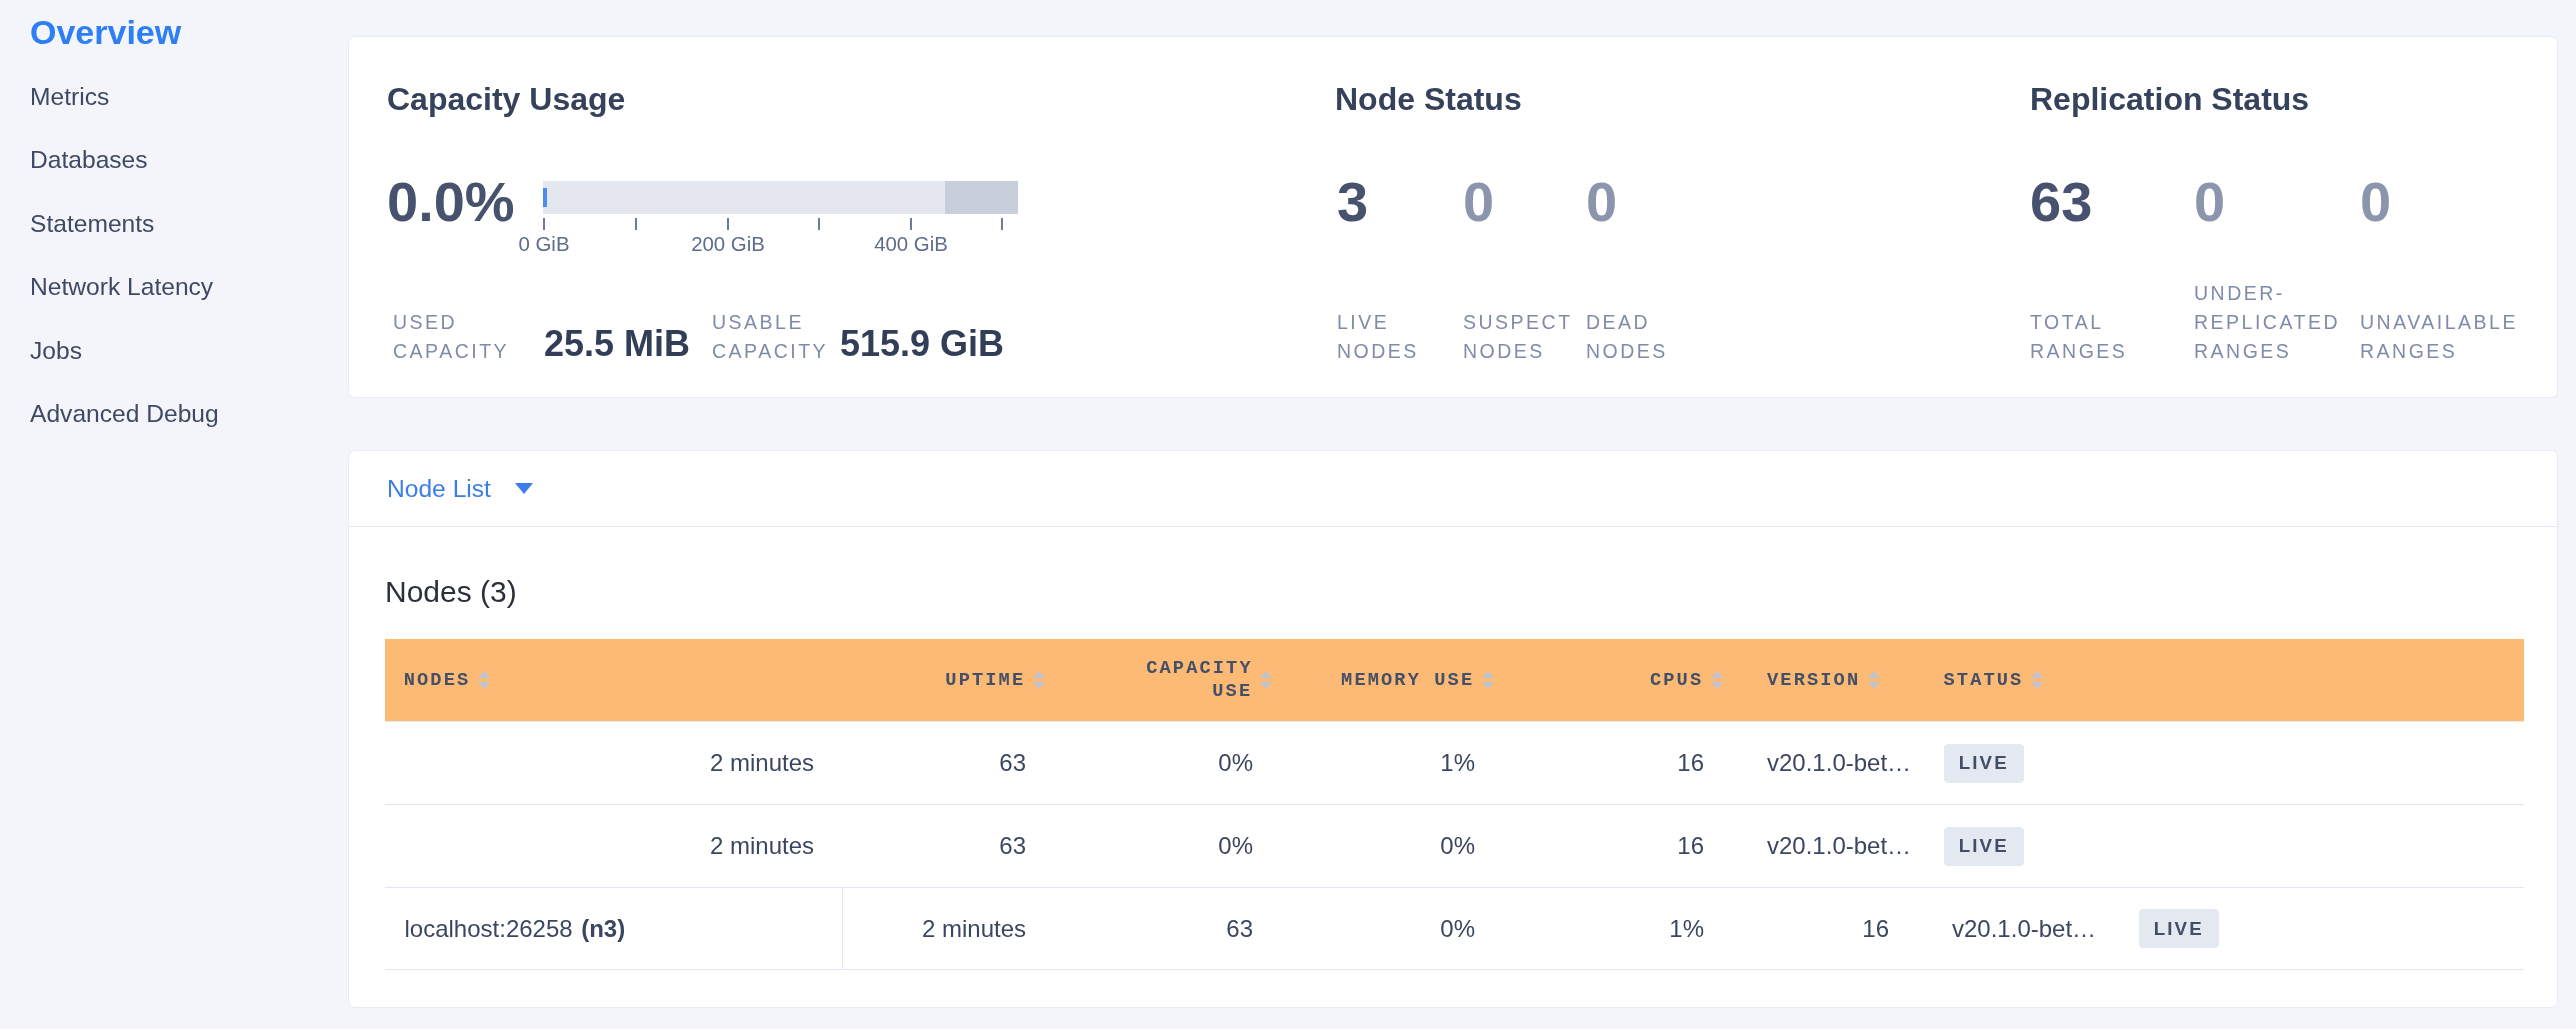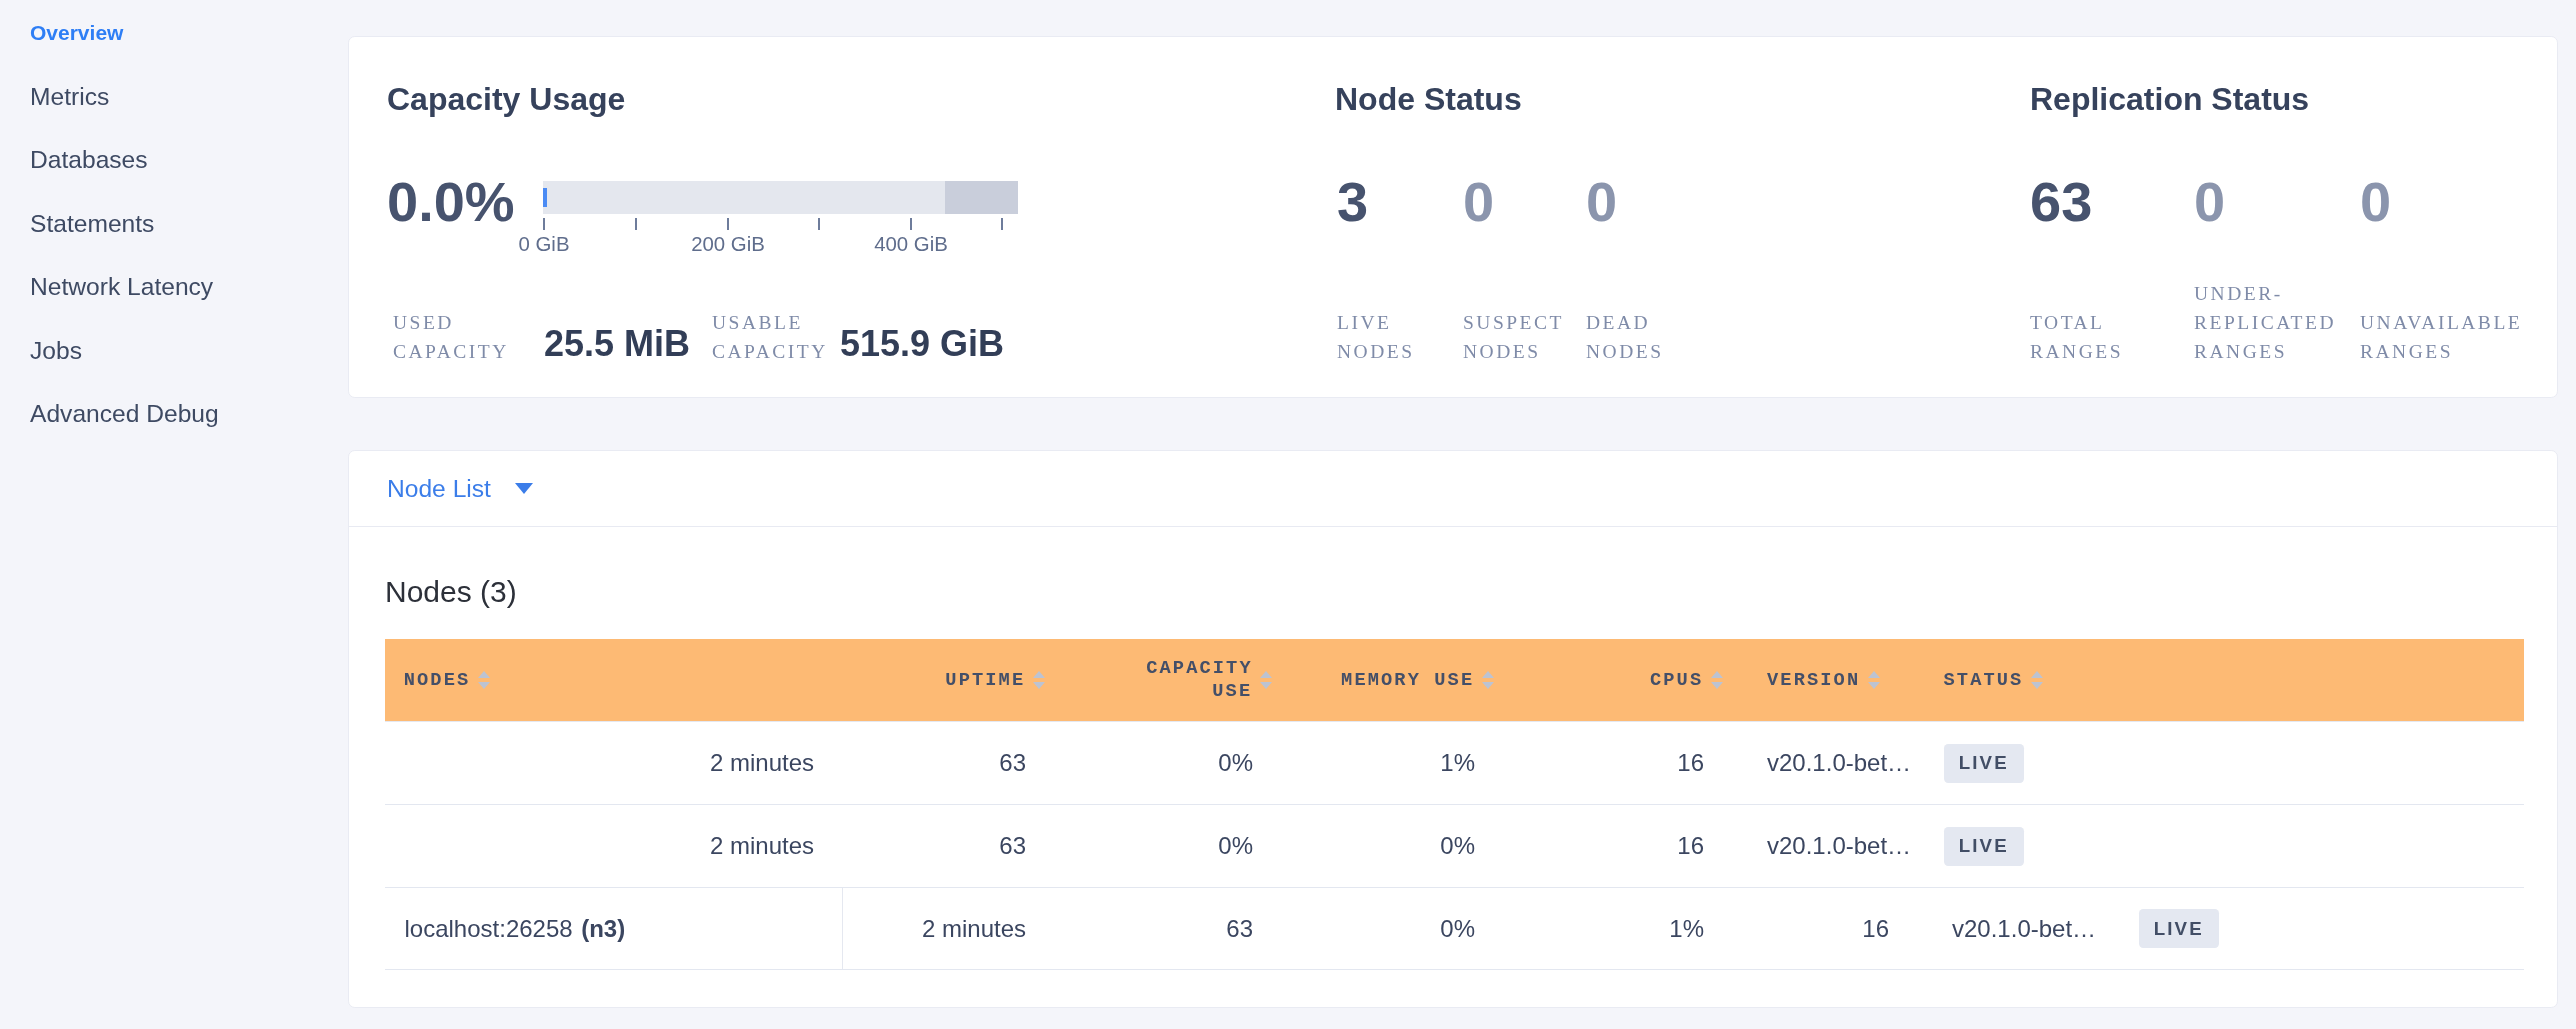--- a/index.html
+++ b/index.html
@@ -8,32 +8,32 @@
     background:#f4f5fa;
     font-family:"Liberation Sans", sans-serif;
     color:#3b4660;
   }
   
   .sidebar{position:absolute;left:0;top:0;width:348px;padding-top:20.4px;}
   .side-item{
     padding-left:30px;height:25.5px;line-height:25.5px;margin-bottom:38px;
     font-size:24.6px;color:#3e4a63;cursor:pointer;white-space:nowrap;
   }
-  .side-item.active{color:#2e7ef5;font-weight:700;font-size:21px;}
+  .side-item.active{color:#2e7ef5;font-weight:700;font-size:34px;}
   
   .card{position:absolute;background:#ffffff;border:0.8px solid #e9ebf3;border-radius:6.8px;box-sizing:border-box;}
   #card-summary{left:348px;top:36px;width:2210px;height:362px;}
   #card-nodes{left:348px;top:450px;width:2210px;height:558px;}
   
   .sec-title{position:absolute;font-size:32px;font-weight:600;color:#36425c;line-height:36px;white-space:nowrap;}
   .big-num{position:absolute;top:134px;font-size:56px;font-weight:600;color:#47536e;line-height:61px;}
   .big-num.muted{color:#8b95ad;}
   .stat-label{
     position:absolute;top:271px;font-size:19.5px;letter-spacing:2.5px;line-height:29px;
-    color:#7f8ba8;text-transform:uppercase;font-family:Liberation Serif, serif;
+    color:#7f8ba8;text-transform:uppercase;
   }
   .stat-label.three{top:242px;}
   .stat-value{position:absolute;top:286px;font-size:36px;font-weight:600;color:#323e57;line-height:41px;white-space:nowrap;}
   
   .gauge-bar{position:absolute;left:194px;top:144px;width:475px;height:33px;background:#e4e7ee;}
   .gauge-reserved{position:absolute;right:0;top:0;bottom:0;width:73px;background:#c9cedb;}
   .gauge-used{position:absolute;left:0;top:6.8px;width:4.2px;height:19.5px;background:#4b8bf4;}
   .gauge-tick{position:absolute;top:181px;width:1.7px;height:12px;background:#6e7c9b;}
   .gauge-tick-label{
     position:absolute;top:196px;transform:translateX(-50%);

